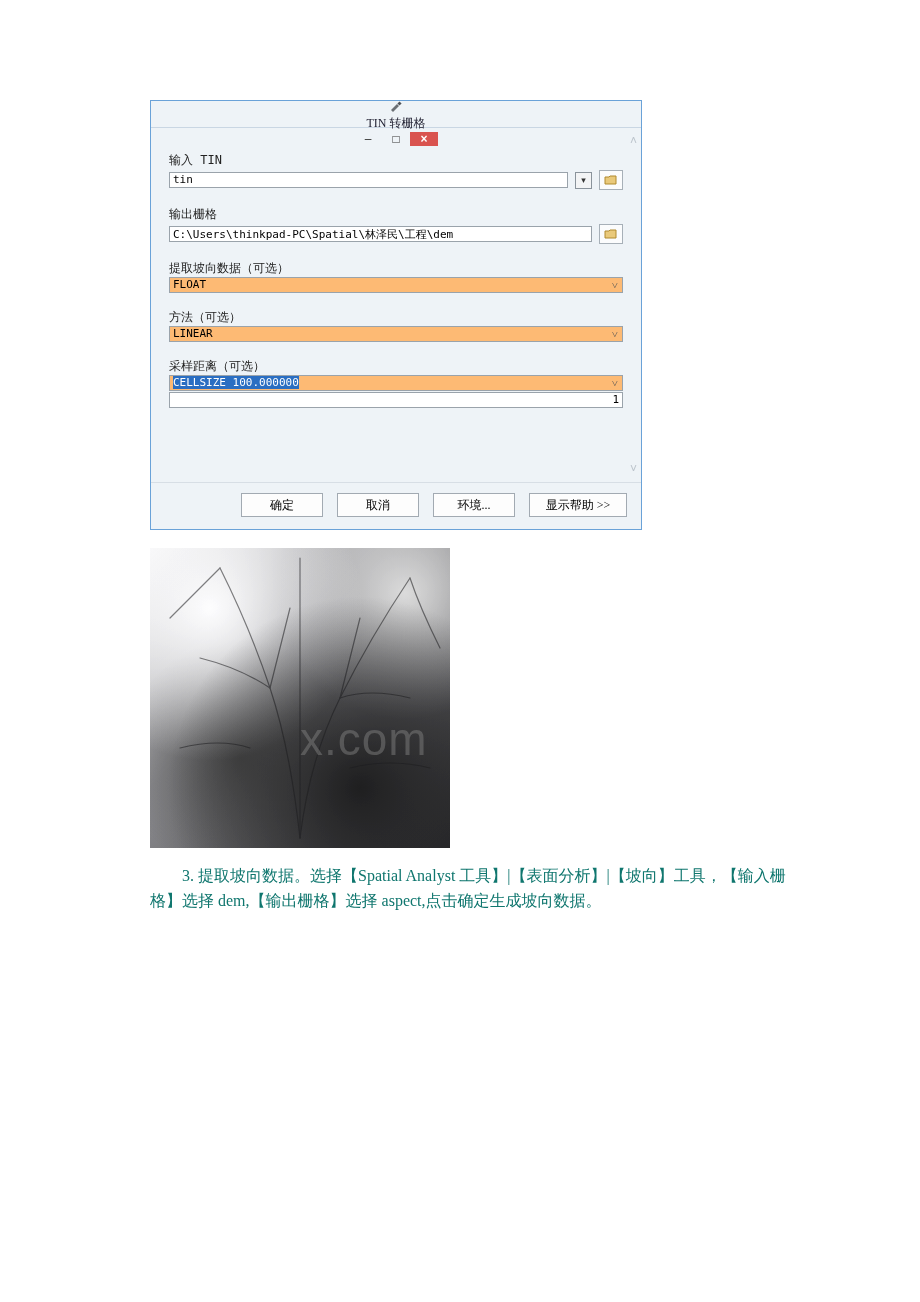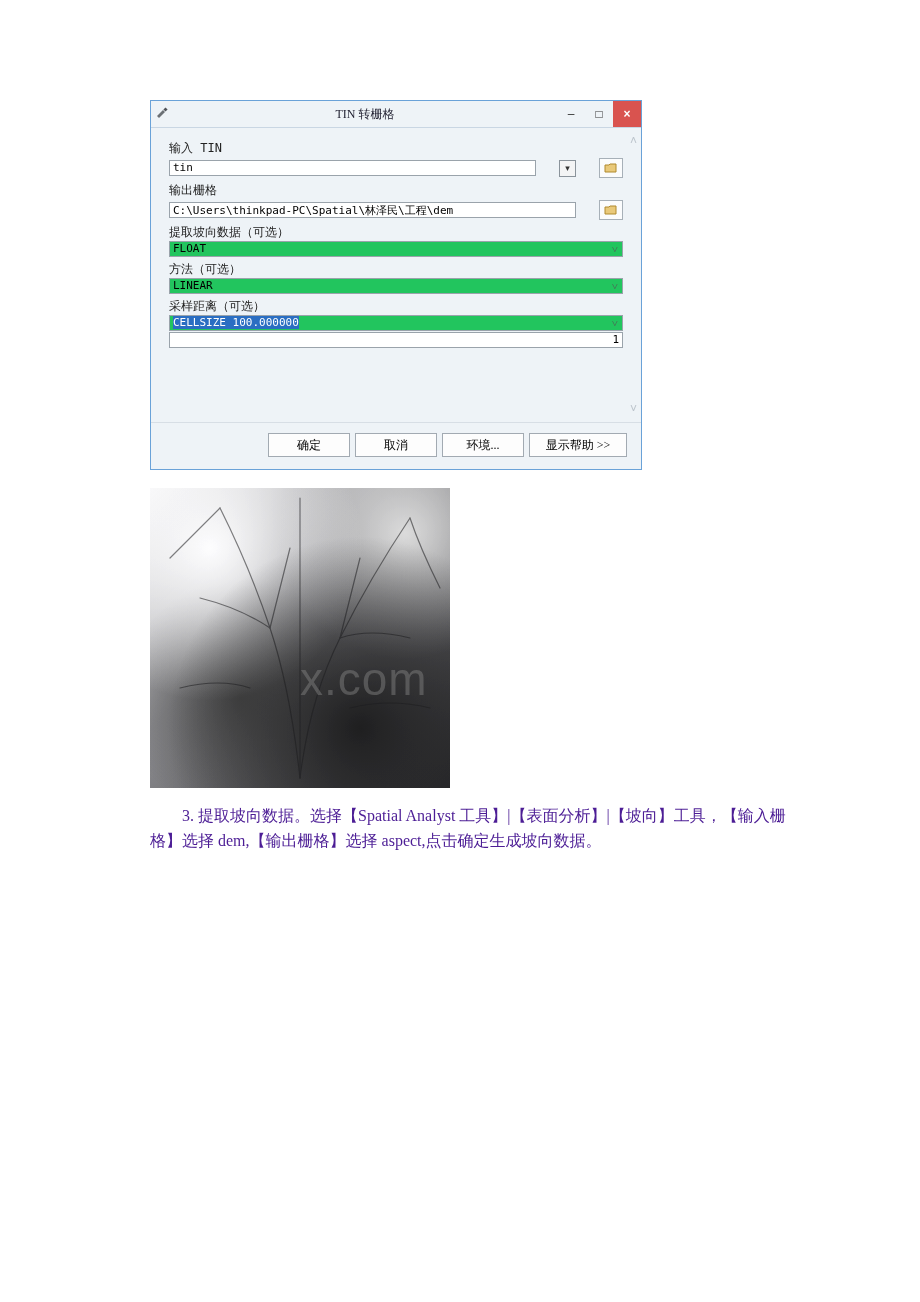--- a/index.html
+++ b/index.html
@@ -18,20 +18,21 @@
     border: 1px solid #6aa2d8;
     background: #eef3f7;
     position: relative;
   }
   .titlebar {
     height: 26px;
     display: flex;
     align-items: center;
     border-bottom: 1px solid #c9d6e3;
     position: relative;
+    flex-direction: column;
   }
   .titlebar .hammer {
     width: 22px;
     display: flex;
     justify-content: center;
   }
   .titlebar .title {
     flex: 1;
     text-align: center;
     font-size: 12px;
@@ -67,26 +68,26 @@
     color: #bcc4cc;
     font-size: 12px;
   }
   .scroll-arrow.up { top: 6px; }
   .scroll-arrow.down { bottom: 6px; }
 
   .flabel {
     font-size: 12px;
     font-family: SimSun, monospace;
     color: #222;
-    margin-top: 4px;
+    margin-top: 16px;
   }
   .row {
     display: flex;
     align-items: center;
-    gap: 23px;
+    gap: 7px;
     margin-top: 1px;
   }
   .textinput {
     flex: 1;
     height: 16px;
     border: 1px solid #9aa3ab;
     background: #fff;
     font-size: 11px;
     padding: 0 3px;
     font-family: SimSun, monospace;
@@ -109,21 +110,21 @@
     height: 18px;
     border: 1px solid #a7b0b8;
     background: #fbfcfd;
     display: flex;
     align-items: center;
     justify-content: center;
   }
   .select-like {
     position: relative;
     border: 1px solid #9aa3ab;
-    background: #22c55e;
+    background: #fdba74;
     height: 16px;
     font-size: 11px;
     font-family: SimSun, monospace;
     padding: 0 3px;
     box-sizing: border-box;
   }
   .select-like .caret {
     position: absolute;
     right: 4px;
     top: 1px;
@@ -135,21 +136,21 @@
     background: #2a6ec2;
     color: #fff;
     padding: 0 0;
   }
 
   .empty-space { height: 70px; }
 
   .button-row {
     display: flex;
     justify-content: flex-end;
-    gap: 5px;
+    gap: 14px;
     padding: 10px 14px 12px 14px;
     border-top: 1px solid #d7dee5;
   }
   .dlgbtn {
     min-width: 64px;
     height: 22px;
     border: 1px solid #a2aab2;
     background: #fdfdfd;
     font-size: 12px;
     font-family: SimSun, serif;
@@ -181,21 +182,21 @@
     font-size: 46px;
     color: rgba(120,120,120,0.55);
     font-family: Arial, sans-serif;
     letter-spacing: 1px;
     pointer-events: none;
   }
 
   .paragraph {
     font-size: 16px;
     line-height: 1.55;
-    color: #4c1d95;
+    color: #0f766e;
     text-indent: 2em;
     font-family: "SimSun", serif;
     max-width: 660px;
   }
 </style>
 </head>
 <body>
 
 <div class="page">
 

